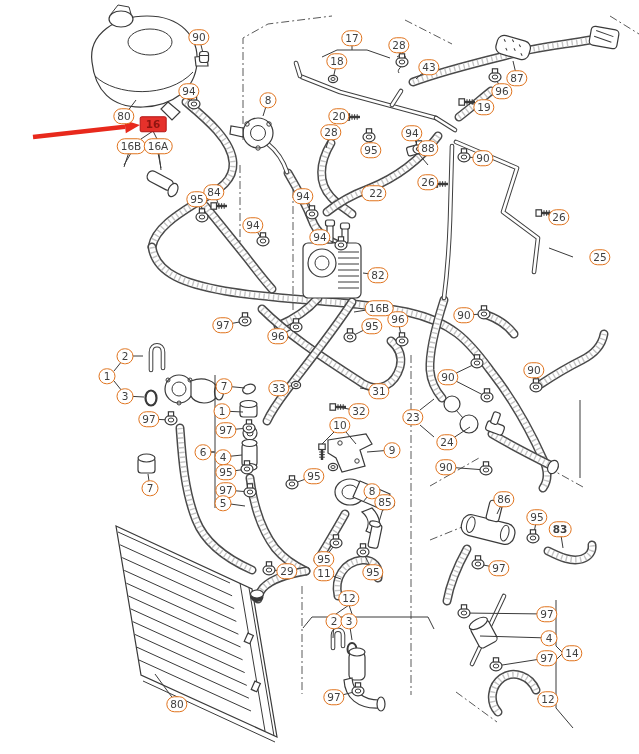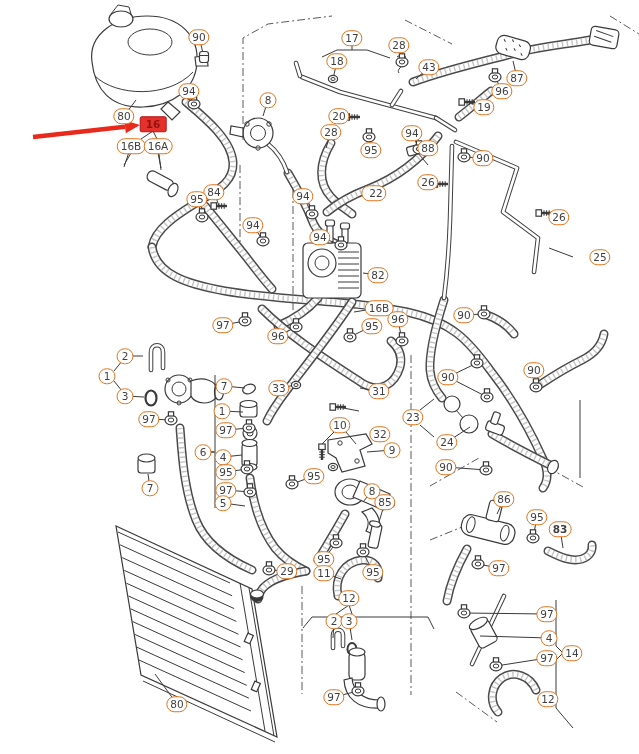--- a/index.html
+++ b/index.html
@@ -467,21 +467,21 @@
       <div class="callout" style="left: 278px; top: 336px;">96</div>
       <div class="callout" style="left: 125px; top: 356px;">2</div>
       <div class="callout" style="left: 534px; top: 370px;">90</div>
       <div class="callout" style="left: 107px; top: 376px;">1</div>
       <div class="callout" style="left: 448px; top: 377px;">90</div>
       <div class="callout" style="left: 224px; top: 386px;">7</div>
       <div class="callout" style="left: 279px; top: 388px;">33</div>
       <div class="callout" style="left: 379px; top: 391px;">31</div>
       <div class="callout" style="left: 125px; top: 396px;">3</div>
       <div class="callout" style="left: 222px; top: 411px;">1</div>
-      <div class="callout" style="left: 380px; top: 411px; margin-top: 23px;">32</div>
+      <div class="callout" style="left: 359px; top: 411px;">32</div>
       <div class="callout" style="left: 413px; top: 417px;">23</div>
       <div class="callout" style="left: 149px; top: 419px;">97</div>
       <div class="callout" style="left: 340px; top: 425px;">10</div>
       <div class="callout" style="left: 226px; top: 430px;">97</div>
       <div class="callout" style="left: 447px; top: 442px;">24</div>
       <div class="callout" style="left: 392px; top: 450px;">9</div>
       <div class="callout" style="left: 203px; top: 452px;">6</div>
       <div class="callout" style="left: 223px; top: 457px;">4</div>
       <div class="callout" style="left: 446px; top: 467px;">90</div>
       <div class="callout" style="left: 226px; top: 472px;">95</div>

